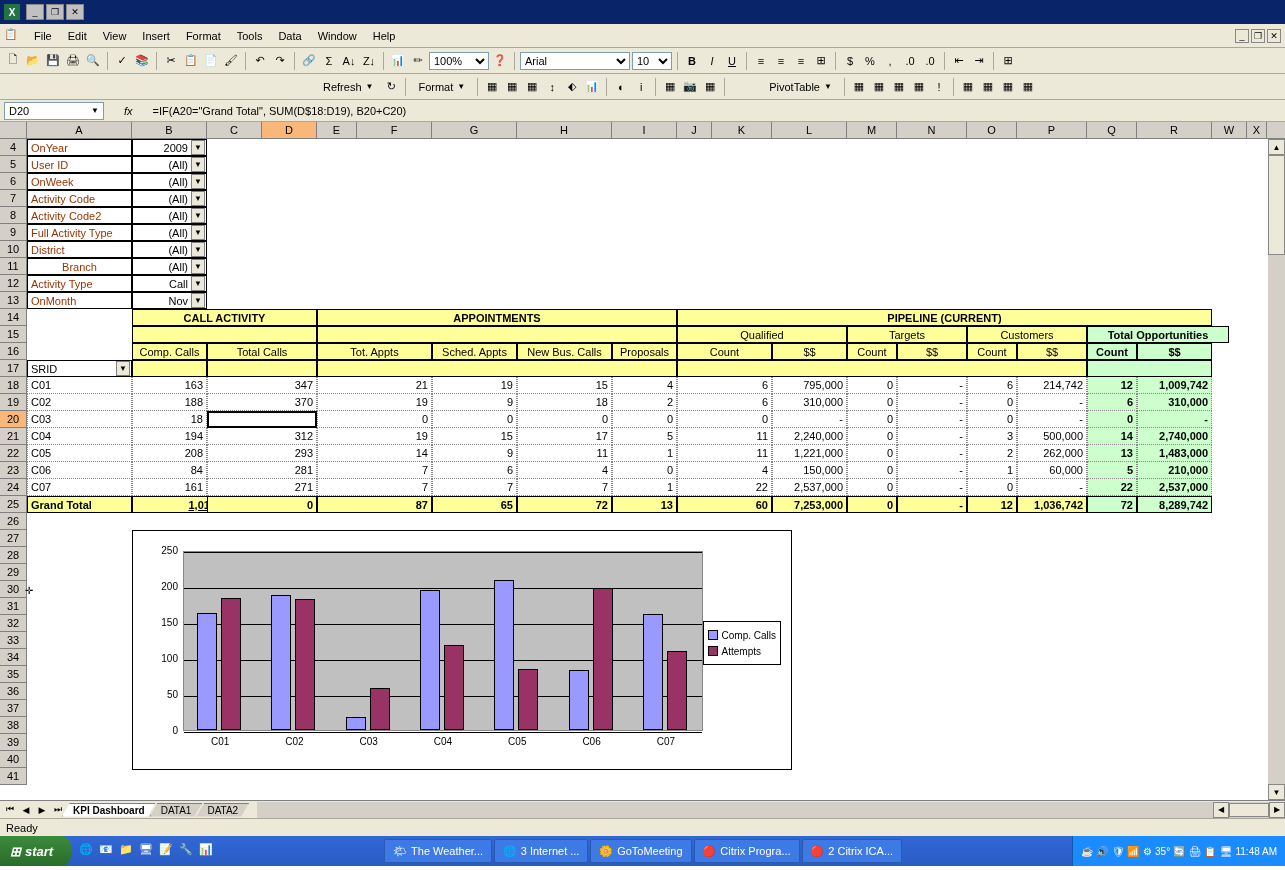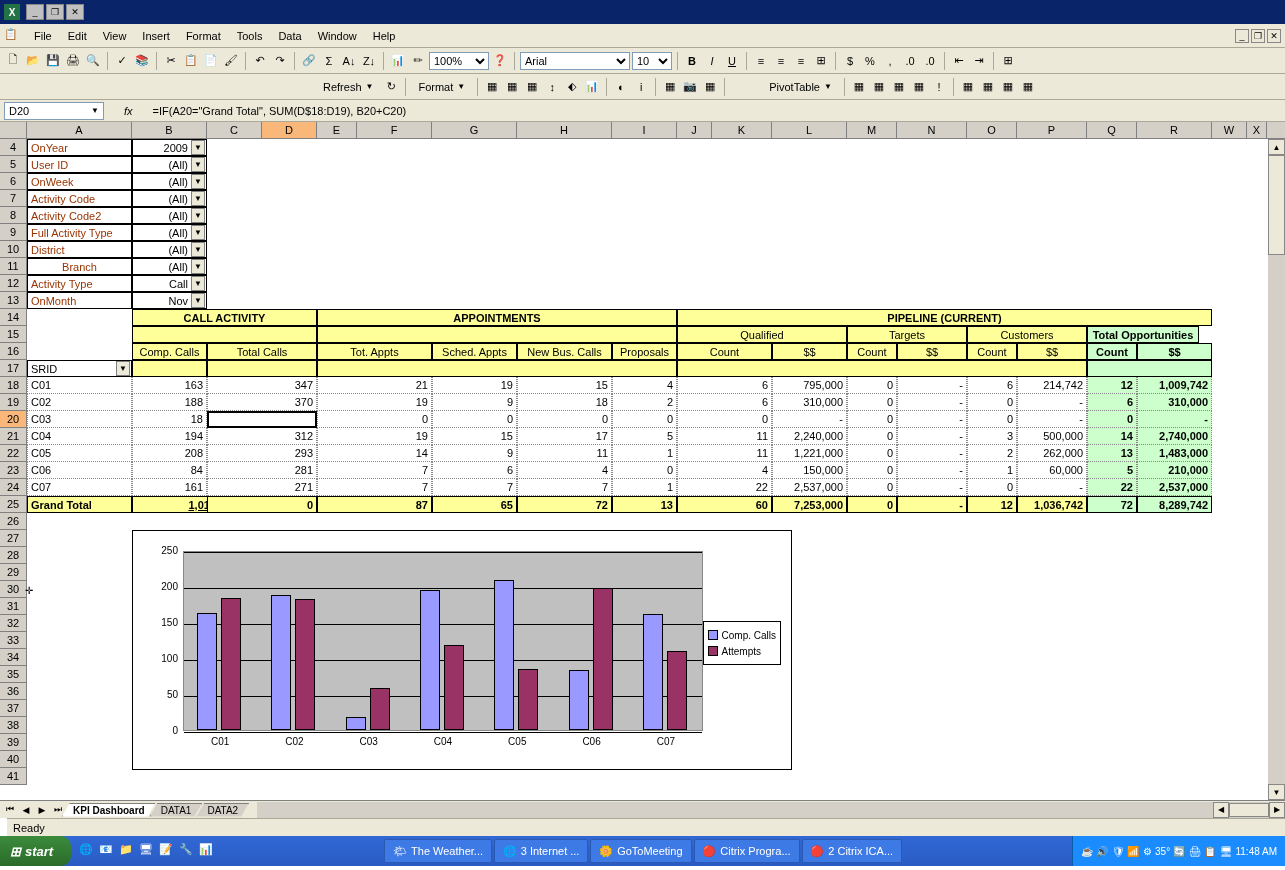--- a/index.html
+++ b/index.html
@@ -57,21 +57,21 @@
 .bar { position: absolute; border: 1px solid #000; }
 .sheet-tabs { background: #ece9d8; height: 18px; display: flex; align-items: center; border-top: 1px solid #808080; }
 .tab-nav { display: flex; padding: 0 2px; }
 .tab-nav-btn { width: 16px; height: 16px; cursor: pointer; display: flex; align-items: center; justify-content: center; font-size: 9px; }
 .tab { padding: 1px 10px; background: #fff; border: 1px solid #808080; border-bottom: none; font-size: 10px; cursor: pointer; clip-path: polygon(8px 0, 100% 0, calc(100% - 8px) 100%, 0 100%); margin-left: -6px; }
 .tab.active { background: #fff; font-weight: bold; z-index: 2; position: relative; }
 .tab.inactive { background: #d4d0c8; }
 .hscroll { flex: 1; height: 16px; background: #d4d0c8; margin-left: 8px; display:flex;}
 .hscroll .arrow{ width:16px;height:16px;background:#ece9d8;border:1px solid #888;cursor:pointer;display:flex;align-items:center;justify-content:center;font-size:8px;}
 .hscroll .thumb{width:40px;height:14px;background:#ece9d8;border:1px solid #888;margin-top:1px;}
-.status-bar { background: #ece9d8; height: 18px; display: flex; align-items: center; padding: 0 6px; border-top: 1px solid #aca899; font-size: 11px; margin-left: 7px; }
+.status-bar { background: #ece9d8; height: 18px; display: flex; align-items: center; padding: 0 6px; border-top: 1px solid #aca899; font-size: 11px; }
 .taskbar { background: linear-gradient(#3168d5, #2a5bc4); height: 30px; display: flex; align-items: center; color: #fff; }
 .start-btn { background: linear-gradient(#3c8b3c, #2a6b2a); height: 30px; padding: 0 18px 0 10px; display: flex; align-items: center; font-weight: bold; font-style: italic; font-size: 13px; cursor: pointer; border-radius: 0 10px 10px 0; gap:4px;}
 .task-icons { display: flex; gap: 4px; padding: 0 8px; }
 .task-icon { width: 16px; height: 16px; cursor: pointer; }
 .task-btn { background: #3d7ae5; border: 1px solid #2a5bb0; height: 24px; padding: 0 8px; display: flex; align-items: center; gap: 4px; font-size: 11px; cursor: pointer; max-width: 120px; overflow: hidden; margin: 0 1px; border-radius:2px;}
 .tray { background: #1a8cff; height: 30px; padding: 0 8px; display: flex; align-items: center; gap: 3px; margin-left: auto; font-size: 10px; border-left:1px solid #0a5ca8;}
 .vscroll { position: absolute; right: 0; top: 17px; width: 17px; bottom: 0; background: #d4d0c8; display:flex;flex-direction:column;}
 .vscroll .arrow{height:16px;background:#ece9d8;border:1px solid #888;cursor:pointer;display:flex;align-items:center;justify-content:center;font-size:8px;}
 .vscroll .track{flex:1;}
 .vscroll .thumb{height:100px;background:#ece9d8;border:1px solid #888;}
@@ -326,21 +326,21 @@
       <div class="cell tbl-hdr2" style="left: 290px; top: 187px; width: 360px;"></div>
       <div class="cell tbl-hdr2" style="left: 290px; top: 204px; width: 115px;">Tot. Appts</div>
       <div class="cell tbl-hdr2" style="left: 405px; top: 204px; width: 85px;">Sched. Appts</div>
       <div class="cell tbl-hdr2" style="left: 490px; top: 204px; width: 95px;">New Bus. Calls</div>
       <div class="cell tbl-hdr2" style="left: 585px; top: 204px; width: 65px;">Proposals</div>
       <div class="cell tbl-hdr2" style="left: 290px; top: 221px; width: 360px;"></div>
       <div class="cell tbl-hdr" style="left: 650px; top: 170px; width: 535px;">PIPELINE (CURRENT)</div>
       <div class="cell tbl-hdr2" style="left: 650px; top: 187px; width: 170px;">Qualified</div>
       <div class="cell tbl-hdr2" style="left: 820px; top: 187px; width: 120px;">Targets</div>
       <div class="cell tbl-hdr2" style="left: 940px; top: 187px; width: 120px;">Customers</div>
-      <div class="cell tbl-hdr-g" style="left: 1060px; top: 187px; width: 112px;">Total Opportunities</div>
+      <div class="cell tbl-hdr-g" style="left: 1060px; top: 187px; width: 142px;">Total Opportunities</div>
       <div class="cell tbl-hdr2" style="left: 650px; top: 204px; width: 95px;">Count</div>
       <div class="cell tbl-hdr2" style="left: 745px; top: 204px; width: 75px;">$$</div>
       <div class="cell tbl-hdr2" style="left: 820px; top: 204px; width: 50px;">Count</div>
       <div class="cell tbl-hdr2" style="left: 870px; top: 204px; width: 70px;">$$</div>
       <div class="cell tbl-hdr2" style="left: 940px; top: 204px; width: 50px;">Count</div>
       <div class="cell tbl-hdr2" style="left: 990px; top: 204px; width: 70px;">$$</div>
       <div class="cell tbl-hdr-g" style="left: 1060px; top: 204px; width: 50px;">Count</div>
       <div class="cell tbl-hdr-g" style="left: 1110px; top: 204px; width: 75px;">$$</div>
       <div class="cell tbl-hdr2" style="left: 650px; top: 221px; width: 410px;"></div>
       <div class="cell tbl-hdr-g" style="left: 1060px; top: 221px; width: 125px;"></div>

